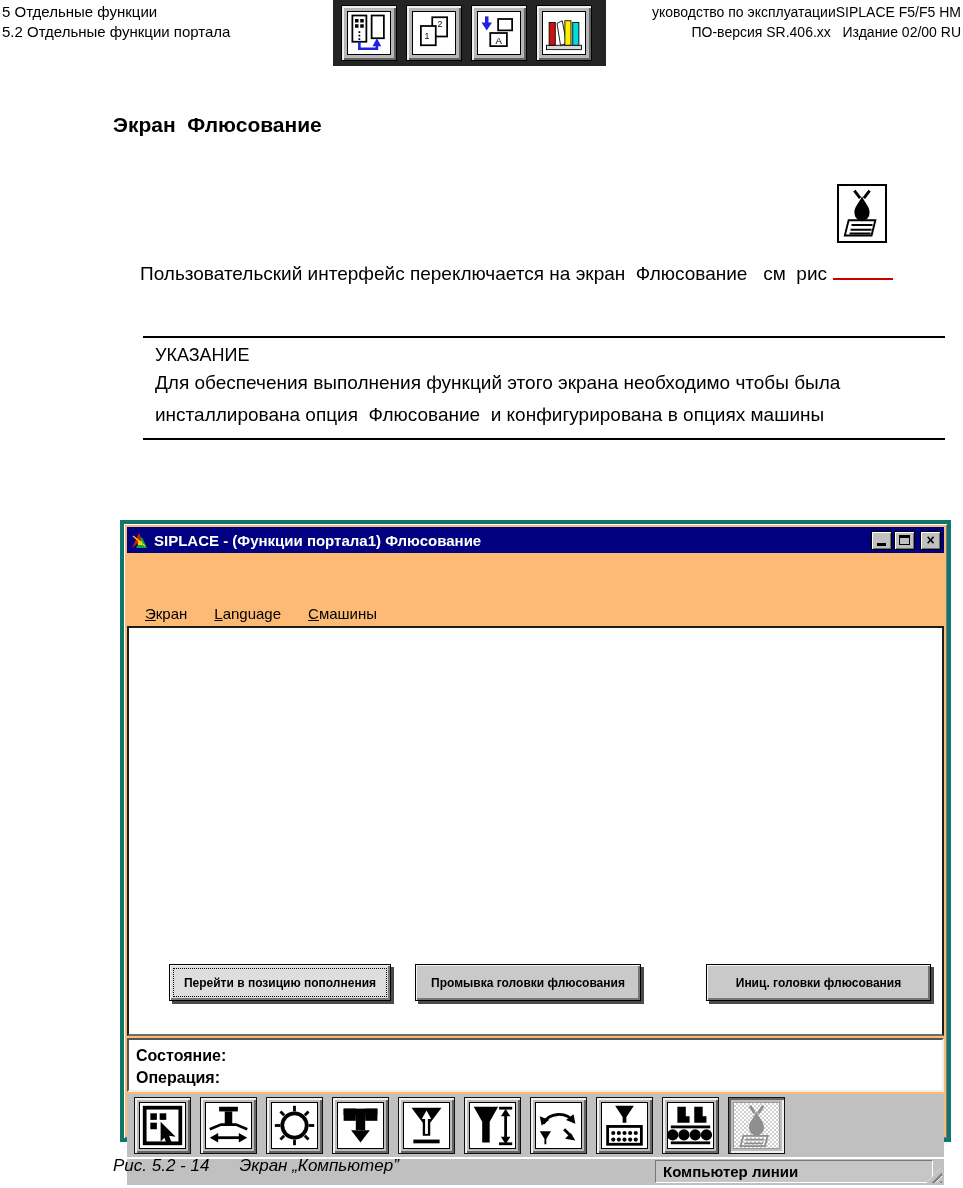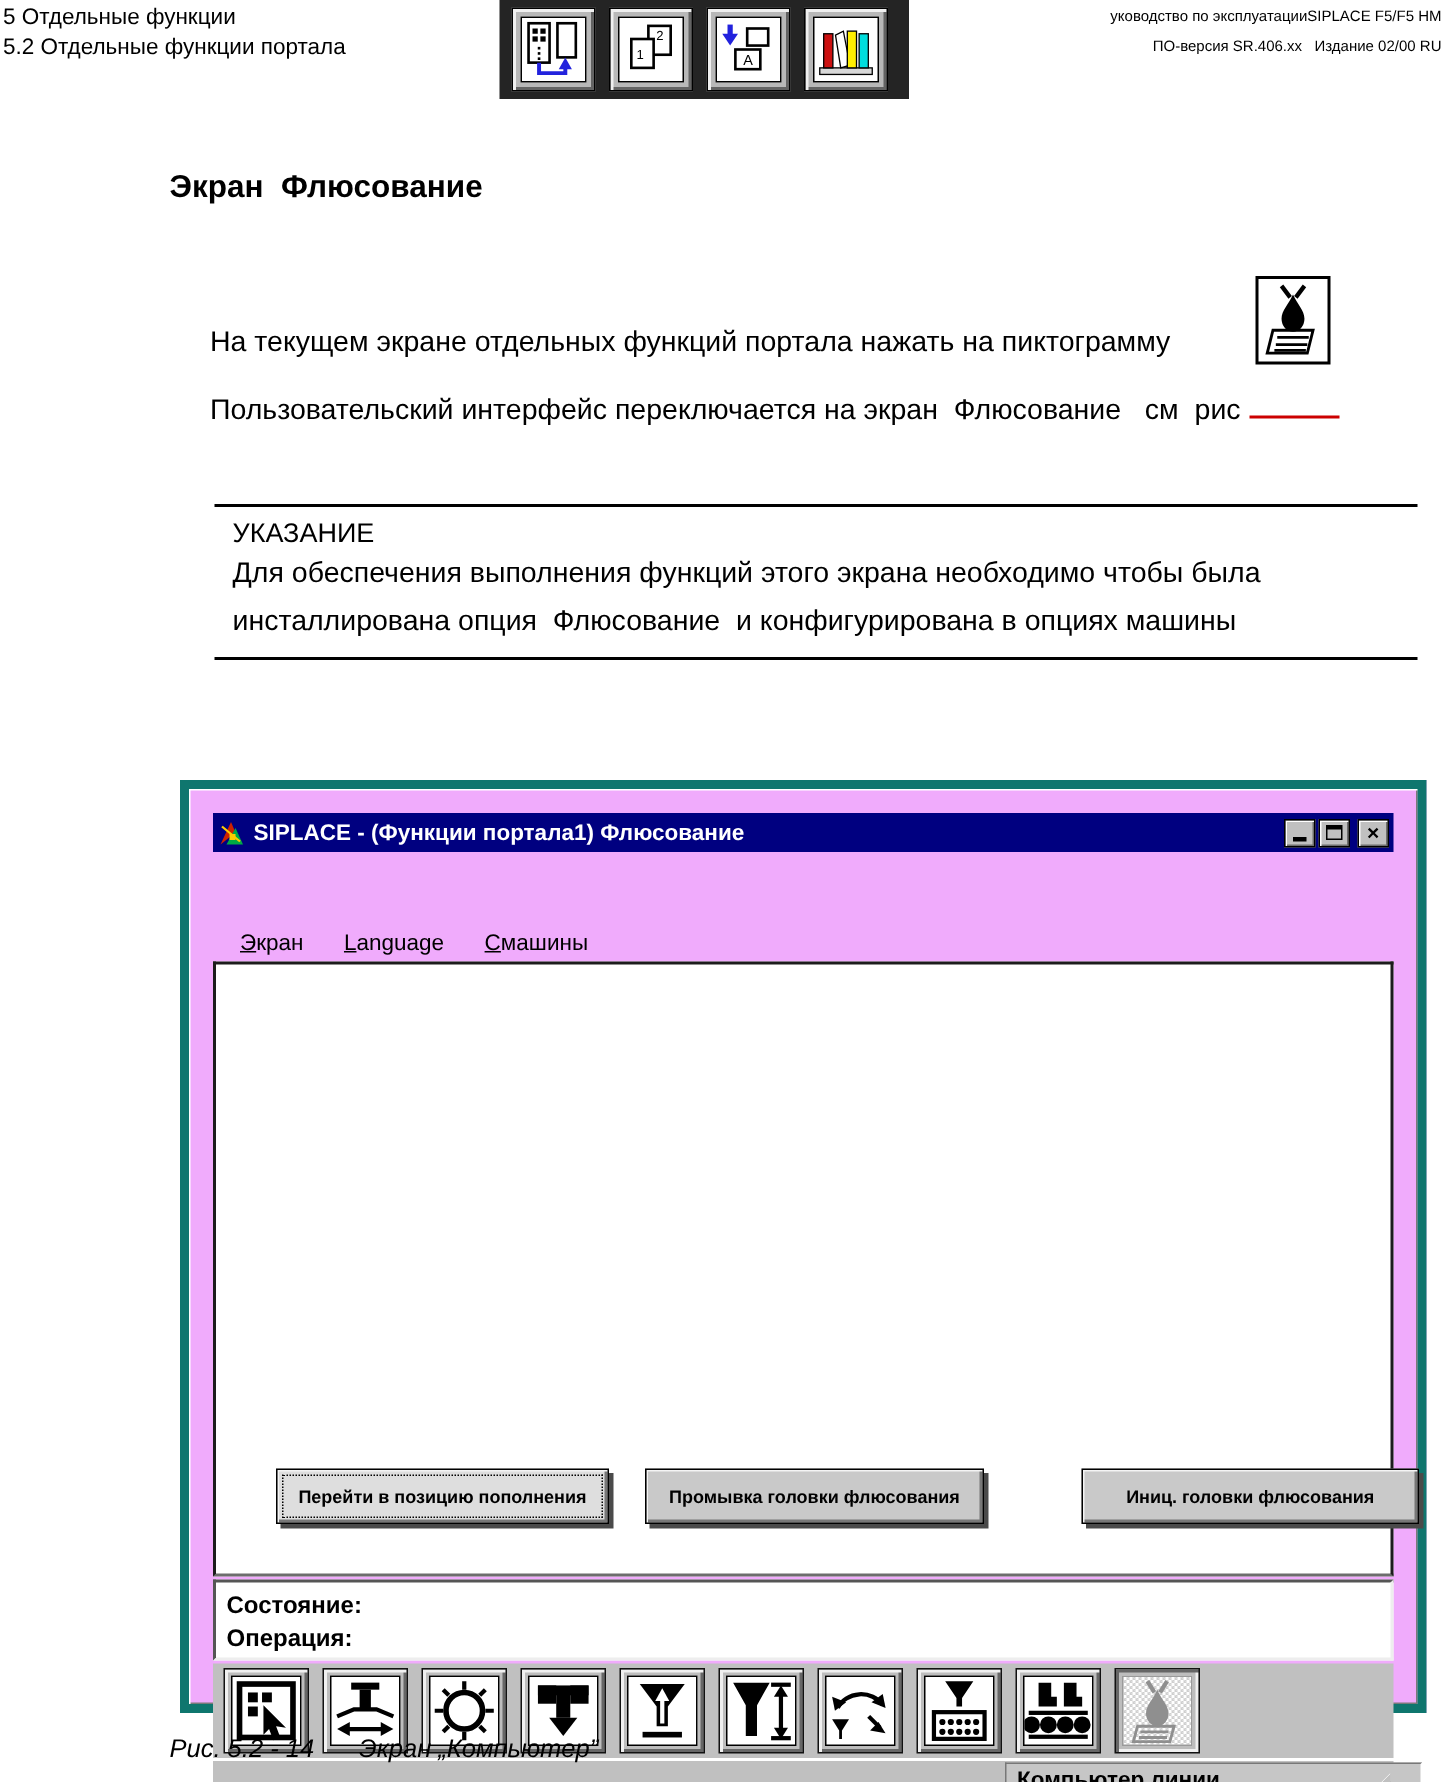--- a/index.html
+++ b/index.html
@@ -3,21 +3,21 @@
 <meta charset="utf-8">
 <style>
   * { margin:0; padding:0; box-sizing:border-box; }
   html,body { background:#ffffff; }
   body { font-family:"Liberation Sans", sans-serif; color:#000; }
   .page { position:relative; width:963px; height:1188px; background:#fff; overflow:hidden; }
   .pre { white-space:pre; }
 
   
   .hdr-left { position:absolute; left:2px; top:2px; font-size:15px; line-height:20px; }
-  .hdr-right { position:absolute; right:2px; top:2px; font-size:10px; line-height:20px; text-align:right; }
+  .hdr-right { position:absolute; right:2px; top:2px; font-size:14px; line-height:20px; text-align:right; }
   .hdr-strip { position:absolute; left:333px; top:0; width:273px; height:66px; background:#242424; display:flex; gap:9px; padding:5px 0 0 8px; }
   .hdr-btn { width:56px; height:56px; background:#b8b8b8; border:1px solid #000;
              box-shadow: inset 2px 2px 0 #efefef, inset -2px -2px 0 #636363; padding:5px; }
   .hdr-btn svg { width:100%; height:100%; background:#fff; border:1px solid #000; display:block; }
 
   
   .page-title { position:absolute; left:113px; top:113px; font-size:21px; font-weight:bold; }
   .para1 { position:absolute; left:140px; top:218px; font-size:19px; }
   .pict { position:absolute; left:837px; top:184px; width:50px; height:59px; border:2px solid #000; background:#fff; padding:2px; }
   .pict svg { width:100%; height:100%; display:block; }
@@ -25,22 +25,22 @@
   .red-link { display:inline-block; width:60px; height:2px; background:#cc0000; vertical-align:baseline; margin-left:6px; }
   .rule { position:absolute; left:143px; width:802px; height:2px; background:#000; }
   .rule1 { top:336px; } .rule2 { top:438px; }
   .note-label { position:absolute; left:155px; top:345px; font-size:18px; }
   .note-l1 { position:absolute; left:155px; top:372px; font-size:19px; }
   .note-l2 { position:absolute; left:155px; top:404px; font-size:19px; }
   .caption { position:absolute; left:113px; top:1156px; font-size:17px; font-style:italic; display:flex; gap:30px; }
 
   
   .win { position:absolute; left:120px; top:520px; width:831px; height:622px;
-         background:#f0abfc; border:6px solid #0f766e;
-         box-shadow: inset 1px 1px 0 #ffffff, inset -1px -1px 0 #7a7a7a; padding:16px; }
+         background:#fdba74; border:4px solid #0f766e;
+         box-shadow: inset 1px 1px 0 #ffffff, inset -1px -1px 0 #7a7a7a; padding:3px; }
   .titlebar { height:26px; background:#000080; display:flex; align-items:center; padding:0 3px; }
   .titlebar .ticon { width:19px; height:19px; flex:0 0 auto; }
   .titlebar .ttext { color:#fff; font-weight:bold; font-size:15px; margin-left:5px; flex:1 1 auto;
                      white-space:nowrap; overflow:hidden; }
   .winbtns { display:flex; gap:2px; }
   .wbtn { width:21px; height:19px; background:#c0c0c0; border:1px solid #000;
           box-shadow: inset 1px 1px 0 #fff, inset -1px -1px 0 #6e6e6e;
           display:flex; align-items:center; justify-content:center; }
   .wbtn.close { margin-left:3px; font-weight:bold; font-size:14px; line-height:1; }
   .glyph-min { width:9px; height:3px; background:#000; margin-top:9px; }
@@ -135,21 +135,20 @@
     </div>
   </div>
 
   <div class="hdr-right">
     <div class="pre">уководство по эксплуатацииSIPLACE F5/F5 HM</div>
     <div class="pre">ПО-версия SR.406.xx   Издание 02/00 RU</div>
   </div>
 
   <h1 class="page-title pre">Экран  Флюсование</h1>
 
-  <p class="para1">На текущем экране отдельных функций портала нажать на пиктограмму</p>
   <div class="pict">
     <svg viewBox="0 0 44 52">
       <line x1="14" y1="2" x2="20" y2="10" stroke="#000" stroke-width="3"></line>
       <line x1="30" y1="2" x2="24" y2="10" stroke="#000" stroke-width="3"></line>
       <path d="M22,8 C19,15 14,19 14,25 a8,9 0 0 0 16,0 C30,19 25,15 22,8 Z" fill="#000"></path>
       <path d="M8,33 h28 l-4,16 H4 Z" fill="none" stroke="#000" stroke-width="2"></path>
       <path d="M11,38 h22 M10,43 h22 M9,47 h22" stroke="#000" stroke-width="2"></path>
     </svg>
   </div>
 

